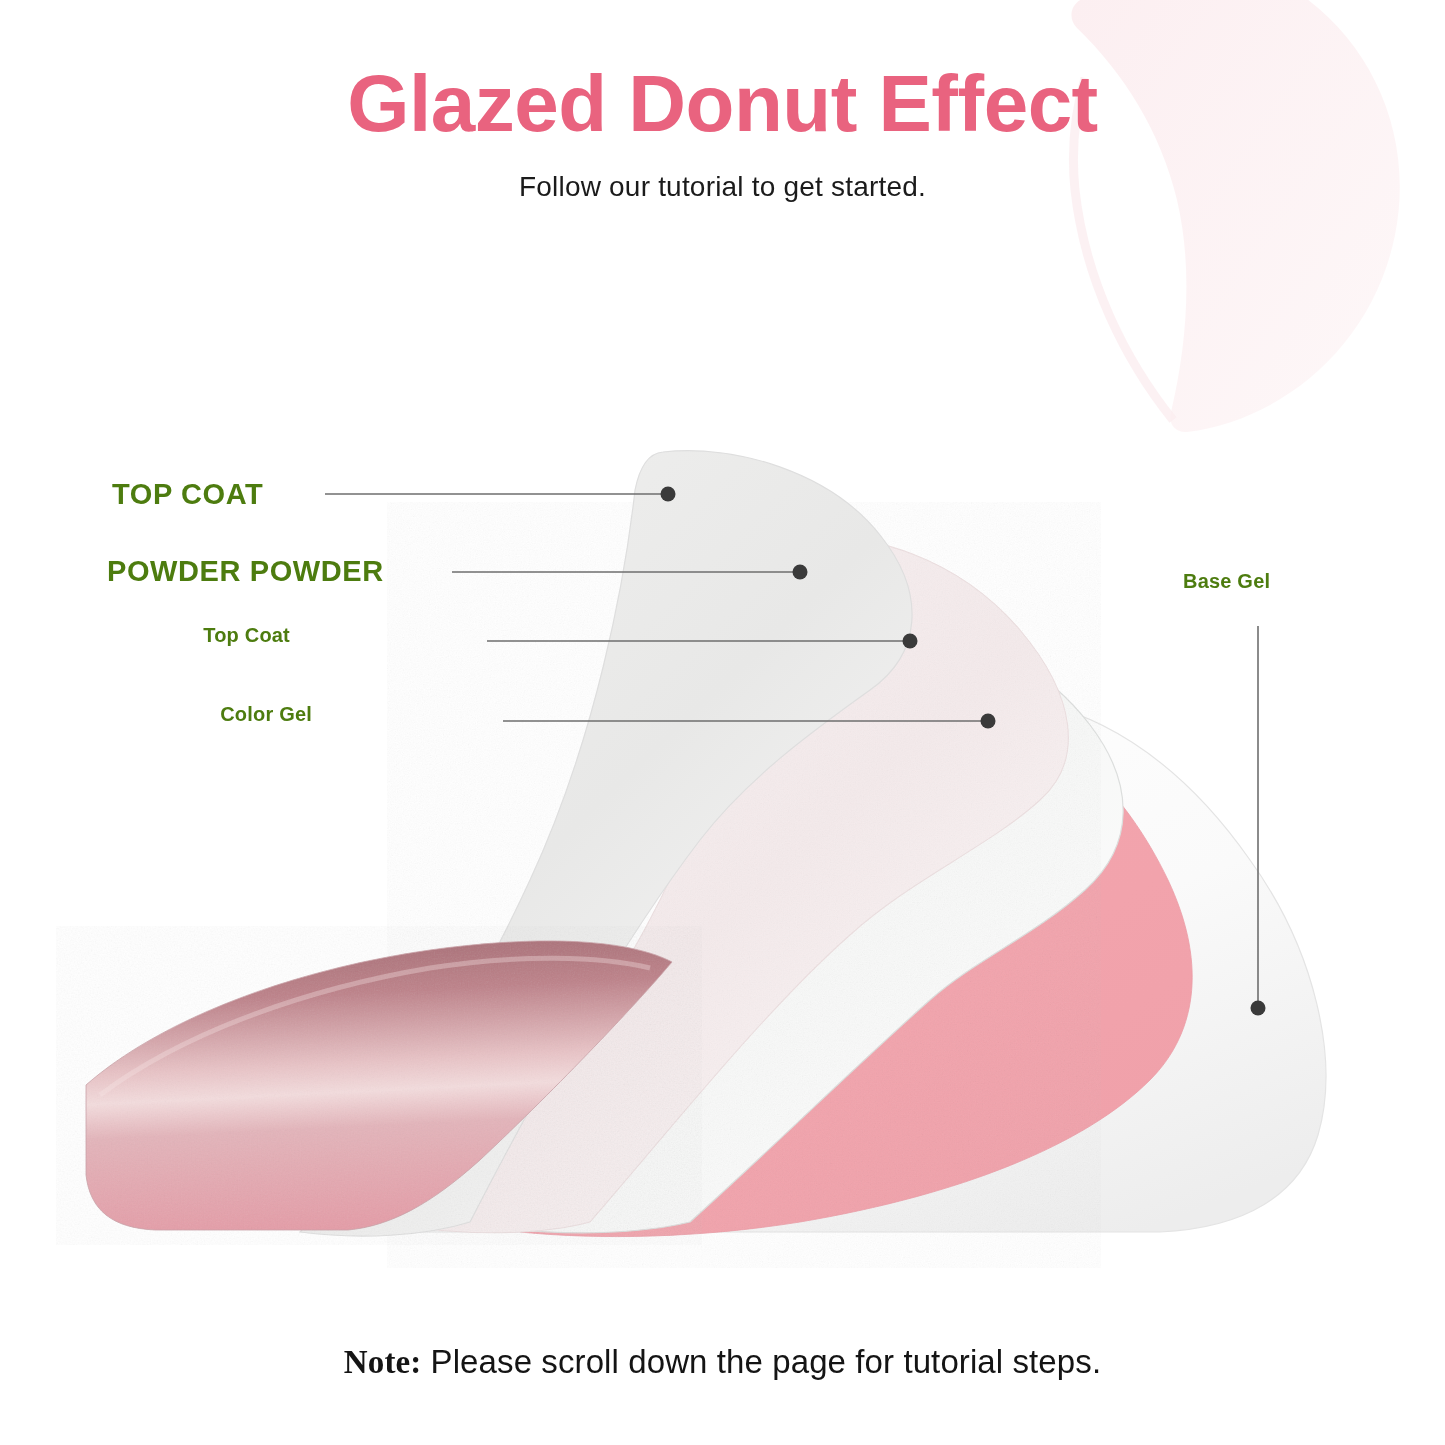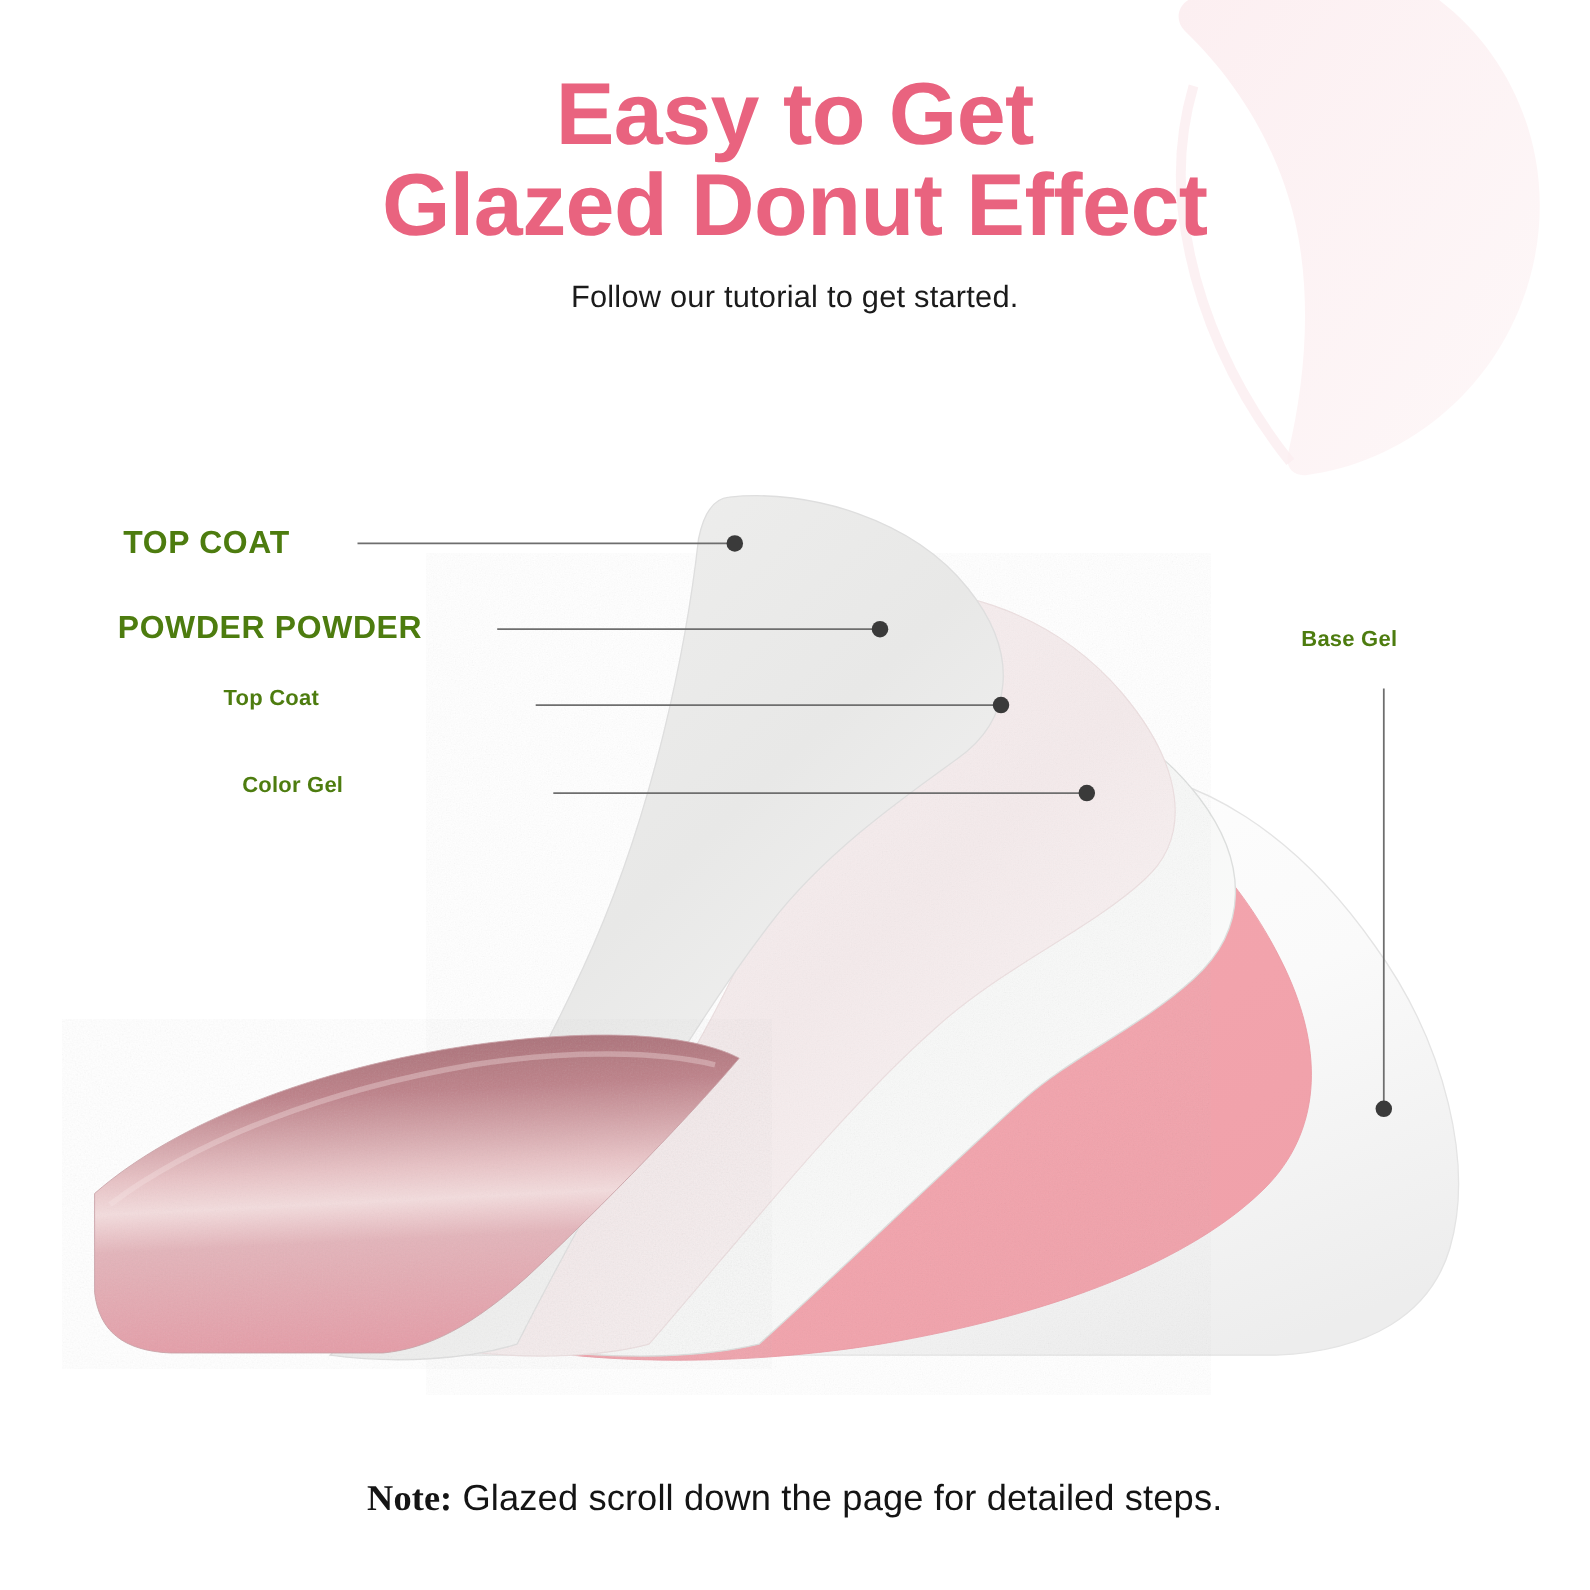--- a/index.html
+++ b/index.html
@@ -123,21 +123,20 @@
       </linearGradient>
     </defs>
     <path d="M 300 -40 C 420 -10 495 110 470 235 C 448 345 358 420 262 432
              C 250 433 243 424 246 412 C 262 345 268 268 252 200
              C 236 132 198 72 152 28 C 142 18 146 2 160 -2
              C 208 -16 256 -51 300 -40 Z" fill="url(#wmGrad)" opacity="0.75"></path>
     <path d="M 248 420 C 200 360 160 280 150 190 C 146 150 150 112 160 78" fill="none" stroke="#fbeef0" stroke-width="9" opacity="0.8"></path>
   </svg>
 
   <div class="header">
-    <span class="title-line title-line-1">Easy to Get</span>
     <span class="title-line title-line-2">Glazed Donut Effect</span>
     <span class="subtitle">Follow our tutorial to get started.</span>
   </div>
 
   <svg class="illustration" viewBox="0 0 1445 1445" xmlns="http://www.w3.org/2000/svg" aria-hidden="true">
     <defs>
 
       <linearGradient id="gTopOuter" x1="0.15" y1="0" x2="0.9" y2="1">
         <stop offset="0%" stop-color="#f0f0ef"></stop>
         <stop offset="45%" stop-color="#e8e8e7"></stop>
@@ -287,16 +286,16 @@
 
   <div class="label strong label-chrome-powder">POWDER POWDER</div>
 
   <div class="label normal label-top-coat">Top Coat</div>
 
   <div class="label normal label-color-gel">Color Gel</div>
 
   <div class="label normal label-base-gel">Base Gel</div>
 
   <div class="note">
-    <b>Note:</b><span> Glazed scroll down the page for detailed steps.</span>
+    <b>Note:</b><span> Please scroll down the page for tutorial steps.</span>
   </div>
 
 </div>
 
 </body></html>

